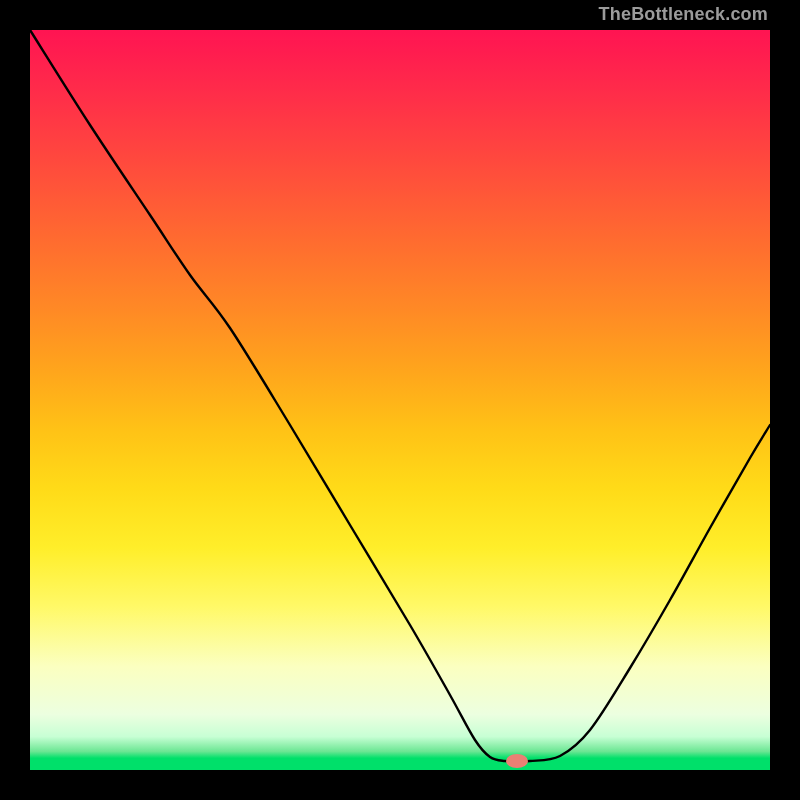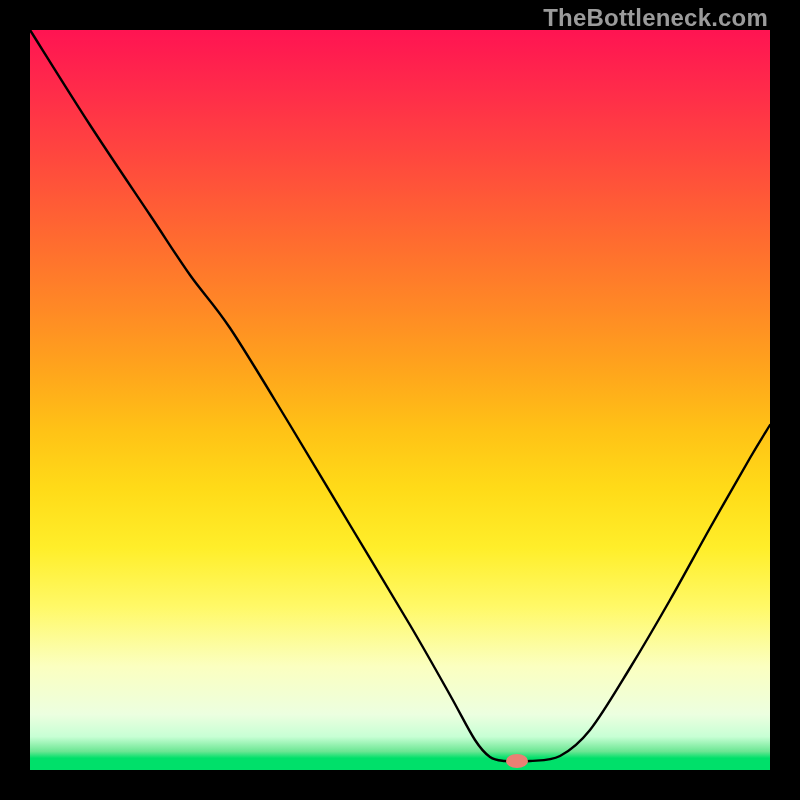--- a/index.html
+++ b/index.html
@@ -61,21 +61,21 @@
   }
   .marker {
     fill: #e98074;
     stroke: none;
   }
   .watermark {
     position: absolute;
     top: 4px;
     right: 32px;
     color: #9b9b9b;
-    font-size: 24px;
+    font-size: 18px;
     font-weight: 600;
     letter-spacing: 0.2px;
     user-select: none;
   }
 </style>
 </head>
 <body>
 
 <div class="frame">
 

